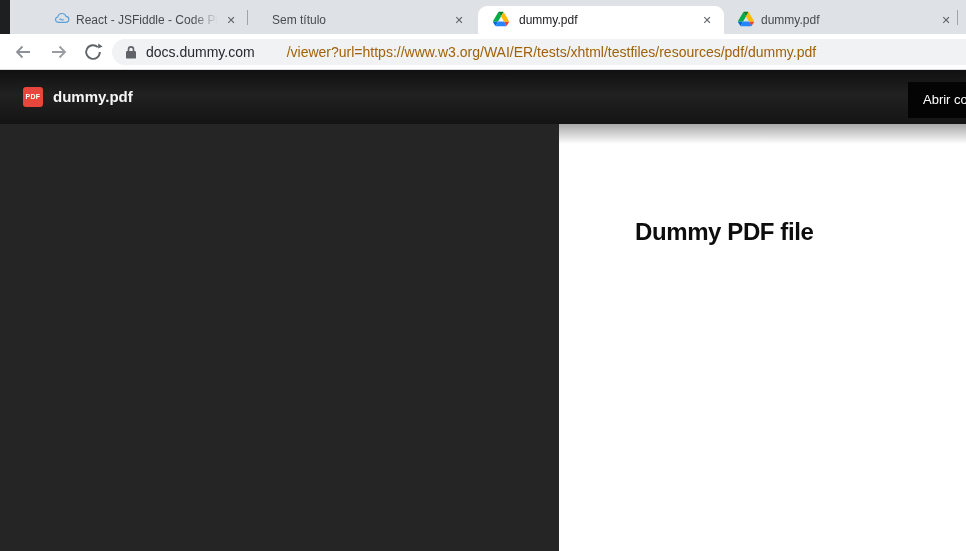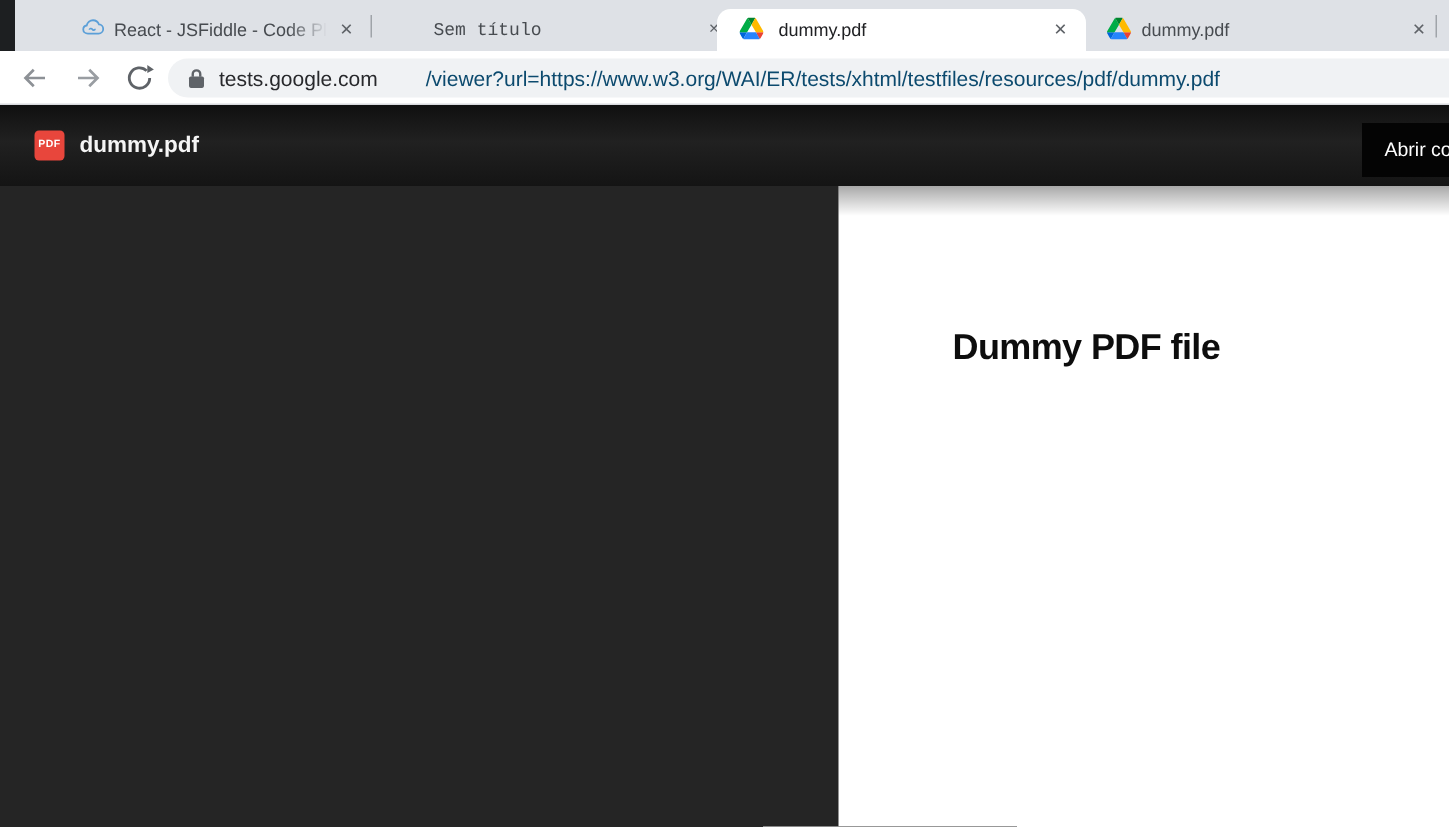--- a/index.html
+++ b/index.html
@@ -37,21 +37,21 @@
   }
   .nav-btn { position:absolute; top:8px; width:20px; height:20px; }
   .omnibox {
     position:absolute; left:112px; top:5px; width:870px; height:26px;
     background:#f0f2f4; border-radius:13px;
   }
   .omnibox .lock { position:absolute; left:13px; top:6px; }
   .url { position:absolute; left:34px; top:0; height:26px; line-height:26px;
          font-size:14px; white-space:nowrap; }
   .url .domain { color:#28292c; }
-  .url .path { color:#0c4a6e;padding-left:32px; }
+  .url .path { color:#a16207;padding-left:32px; }
 
   
   .viewer-header {
     position:absolute; left:0; top:70px; width:966px; height:54px;
     background:linear-gradient(180deg,#101010 0%, #212121 45%, #141414 100%);
   }
   .pdf-icon {
     position:absolute; left:23px; top:17px; width:20px; height:20px;
     background:#e8463c; border-radius:3px; color:#fff; font-size:7px; font-weight:bold;
     text-align:center; line-height:20px; letter-spacing:.3px;
@@ -94,21 +94,21 @@
           <path d="M4.6 11.4 C2.9 11.4 1.5 10.2 1.5 8.6 C1.5 7.3 2.5 6.2 3.8 6 C4.2 4 6 2.5 8 2.5 C9.8 2.5 11.4 3.7 12 5.3 C13.6 5.4 14.8 6.7 14.8 8.3 C14.8 10 13.4 11.4 11.7 11.4 Z" fill="none" stroke="#5b9fd8" stroke-width="1.2"></path>
           <path d="M5.6 8.9 C5.6 7.9 7 7.7 7.5 8.5 C8 9.4 9.4 9.2 9.4 8.2" fill="none" stroke="#5b9fd8" stroke-width="1.1"></path>
         </svg>
       </span>
       <span class="tab-title fade" style="left:66px;width:142px;">React - JSFiddle - Code Playground</span>
       <span class="tab-close" style="left:212px;">✕</span>
     </div>
 
     <div class="tab-divider" style="left:247px;"></div>
 
-    <div class="tab" style="left:257px;width:230px;font-family:Liberation Mono, monospace;">
+    <div class="tab" style="left:240px;width:230px;">
       <span class="tab-title" style="left:32px;width:160px;">Sem título</span>
       <span class="tab-close" style="left:210px;">✕</span>
     </div>
 
     <div class="tab active" style="left:478px;width:246px;">
       <span class="favicon" style="left:15px;">
         <svg width="16" height="16" viewBox="0 0 87.3 78">
           <path fill="#0066da" d="m6.6 66.85 3.85 6.65c.8 1.4 1.95 2.5 3.3 3.3l13.75-23.8h-27.5c0 1.55.4 3.1 1.2 4.5z"></path>
           <path fill="#00ac47" d="m43.65 25-13.75-23.8c-1.35.8-2.5 1.9-3.3 3.3l-25.4 44a9.06 9.06 0 0 0-1.2 4.5h27.5z"></path>
           <path fill="#ea4335" d="m73.55 76.8c1.35-.8 2.5-1.9 3.3-3.3l1.6-2.75 7.65-13.25c.8-1.4 1.2-2.95 1.2-4.5h-27.5l5.85 11.5z"></path>
@@ -157,21 +157,21 @@
       </svg>
     </span>
 
     <div class="omnibox">
       <span class="lock">
         <svg width="12" height="15" viewBox="0 0 12 15">
           <rect x="1" y="6" width="10" height="7.6" rx="1.2" fill="#5f6368"></rect>
           <path d="M3.5 6.2 V4.4 a2.5 2.5 0 0 1 5 0 V6.2" fill="none" stroke="#5f6368" stroke-width="1.6"></path>
         </svg>
       </span>
-      <span class="url"><span class="domain">tests.google.com</span><span class="path">/viewer?url=https://www.w3.org/WAI/ER/tests/xhtml/testfiles/resources/pdf/dummy.pdf</span></span>
+      <span class="url"><span class="domain">docs.dummy.com</span><span class="path">/viewer?url=https://www.w3.org/WAI/ER/tests/xhtml/testfiles/resources/pdf/dummy.pdf</span></span>
     </div>
   </div>
 
   <div class="viewer-header">
     <div class="pdf-icon">PDF</div>
     <div class="file-title">dummy.pdf</div>
   </div>
   <button class="open-with-btn">Abrir com</button>
 
   <div class="content">

